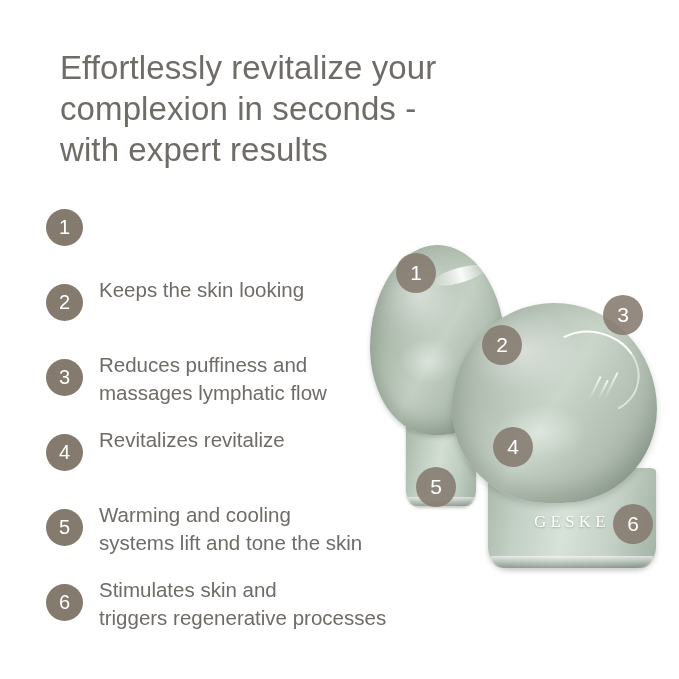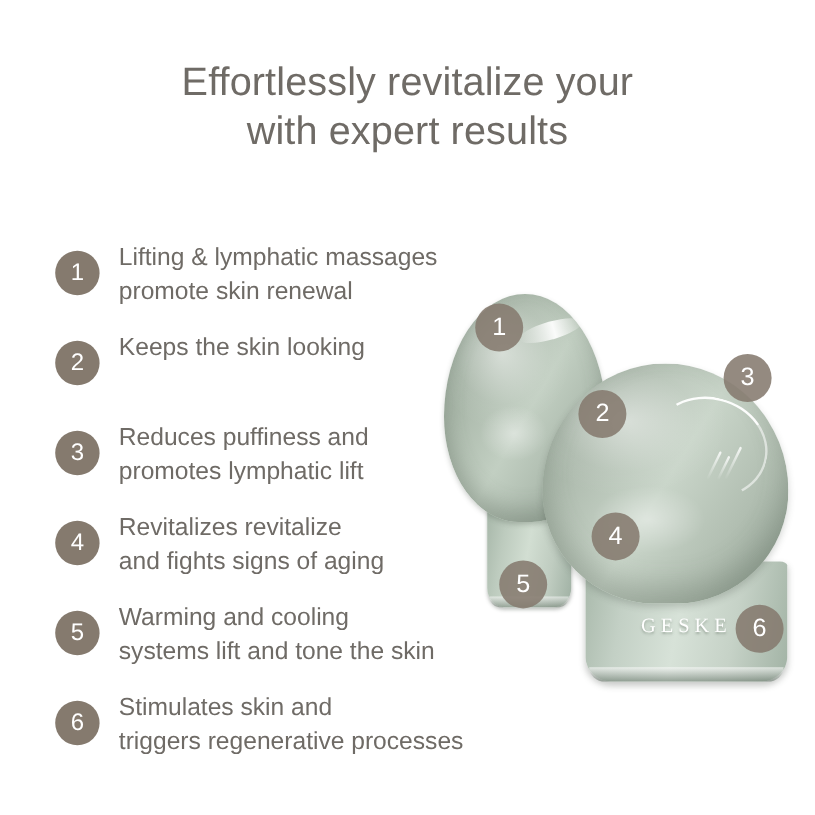--- a/index.html
+++ b/index.html
@@ -15,21 +15,21 @@
     overflow: hidden;
     font-family: "Liberation Sans", sans-serif;
   }
 
   
   #headline {
     position: absolute;
     left: 60px;
     top: 47px;
     width: 559px;
-    text-align: center;
+    text-align: left;
     font-size: 33px;
     line-height: 41px;
     font-weight: 400;
     color: #6f6b66;
     letter-spacing: 0.1px;
   }
   #headline .hl-line { display: block; white-space: pre; }
 
   
   #benefits {
@@ -185,53 +185,49 @@
   .pb5 { left: 56px;  top: 232px; }
   .pb6 { left: 253px; top: 269px; }
 </style>
 </head>
 <body>
 
 <div id="page">
 
   <div id="headline">
     <span class="hl-line">Effortlessly revitalize your</span>
+    <span class="hl-line">complexion in seconds -</span>
     <span class="hl-line">with expert results</span>
   </div>
 
   <div id="benefits">
 
     <div class="benefit">
       <div class="benefit-badge">1</div>
-      <div class="benefit-text">
-        <span class="bt-line">Lifting &amp; lymphatic massages</span>
-        <span class="bt-line">promote skin renewal</span>
-      </div>
     </div>
 
     <div class="benefit">
       <div class="benefit-badge">2</div>
       <div class="benefit-text">
         <span class="bt-line">Keeps the skin looking</span>
       </div>
     </div>
 
     <div class="benefit">
       <div class="benefit-badge">3</div>
       <div class="benefit-text">
         <span class="bt-line">Reduces puffiness and</span>
-        <span class="bt-line">promotes lymphatic lift</span>
+        <span class="bt-line">massages lymphatic flow</span>
       </div>
     </div>
 
     <div class="benefit">
       <div class="benefit-badge">4</div>
       <div class="benefit-text">
         <span class="bt-line">Revitalizes revitalize</span>
-        <span class="bt-line">and fights signs of aging</span>
       </div>
     </div>
 
     <div class="benefit">
       <div class="benefit-badge">5</div>
       <div class="benefit-text">
         <span class="bt-line">Warming and cooling</span>
         <span class="bt-line">systems lift and tone the skin</span>
       </div>
     </div>

